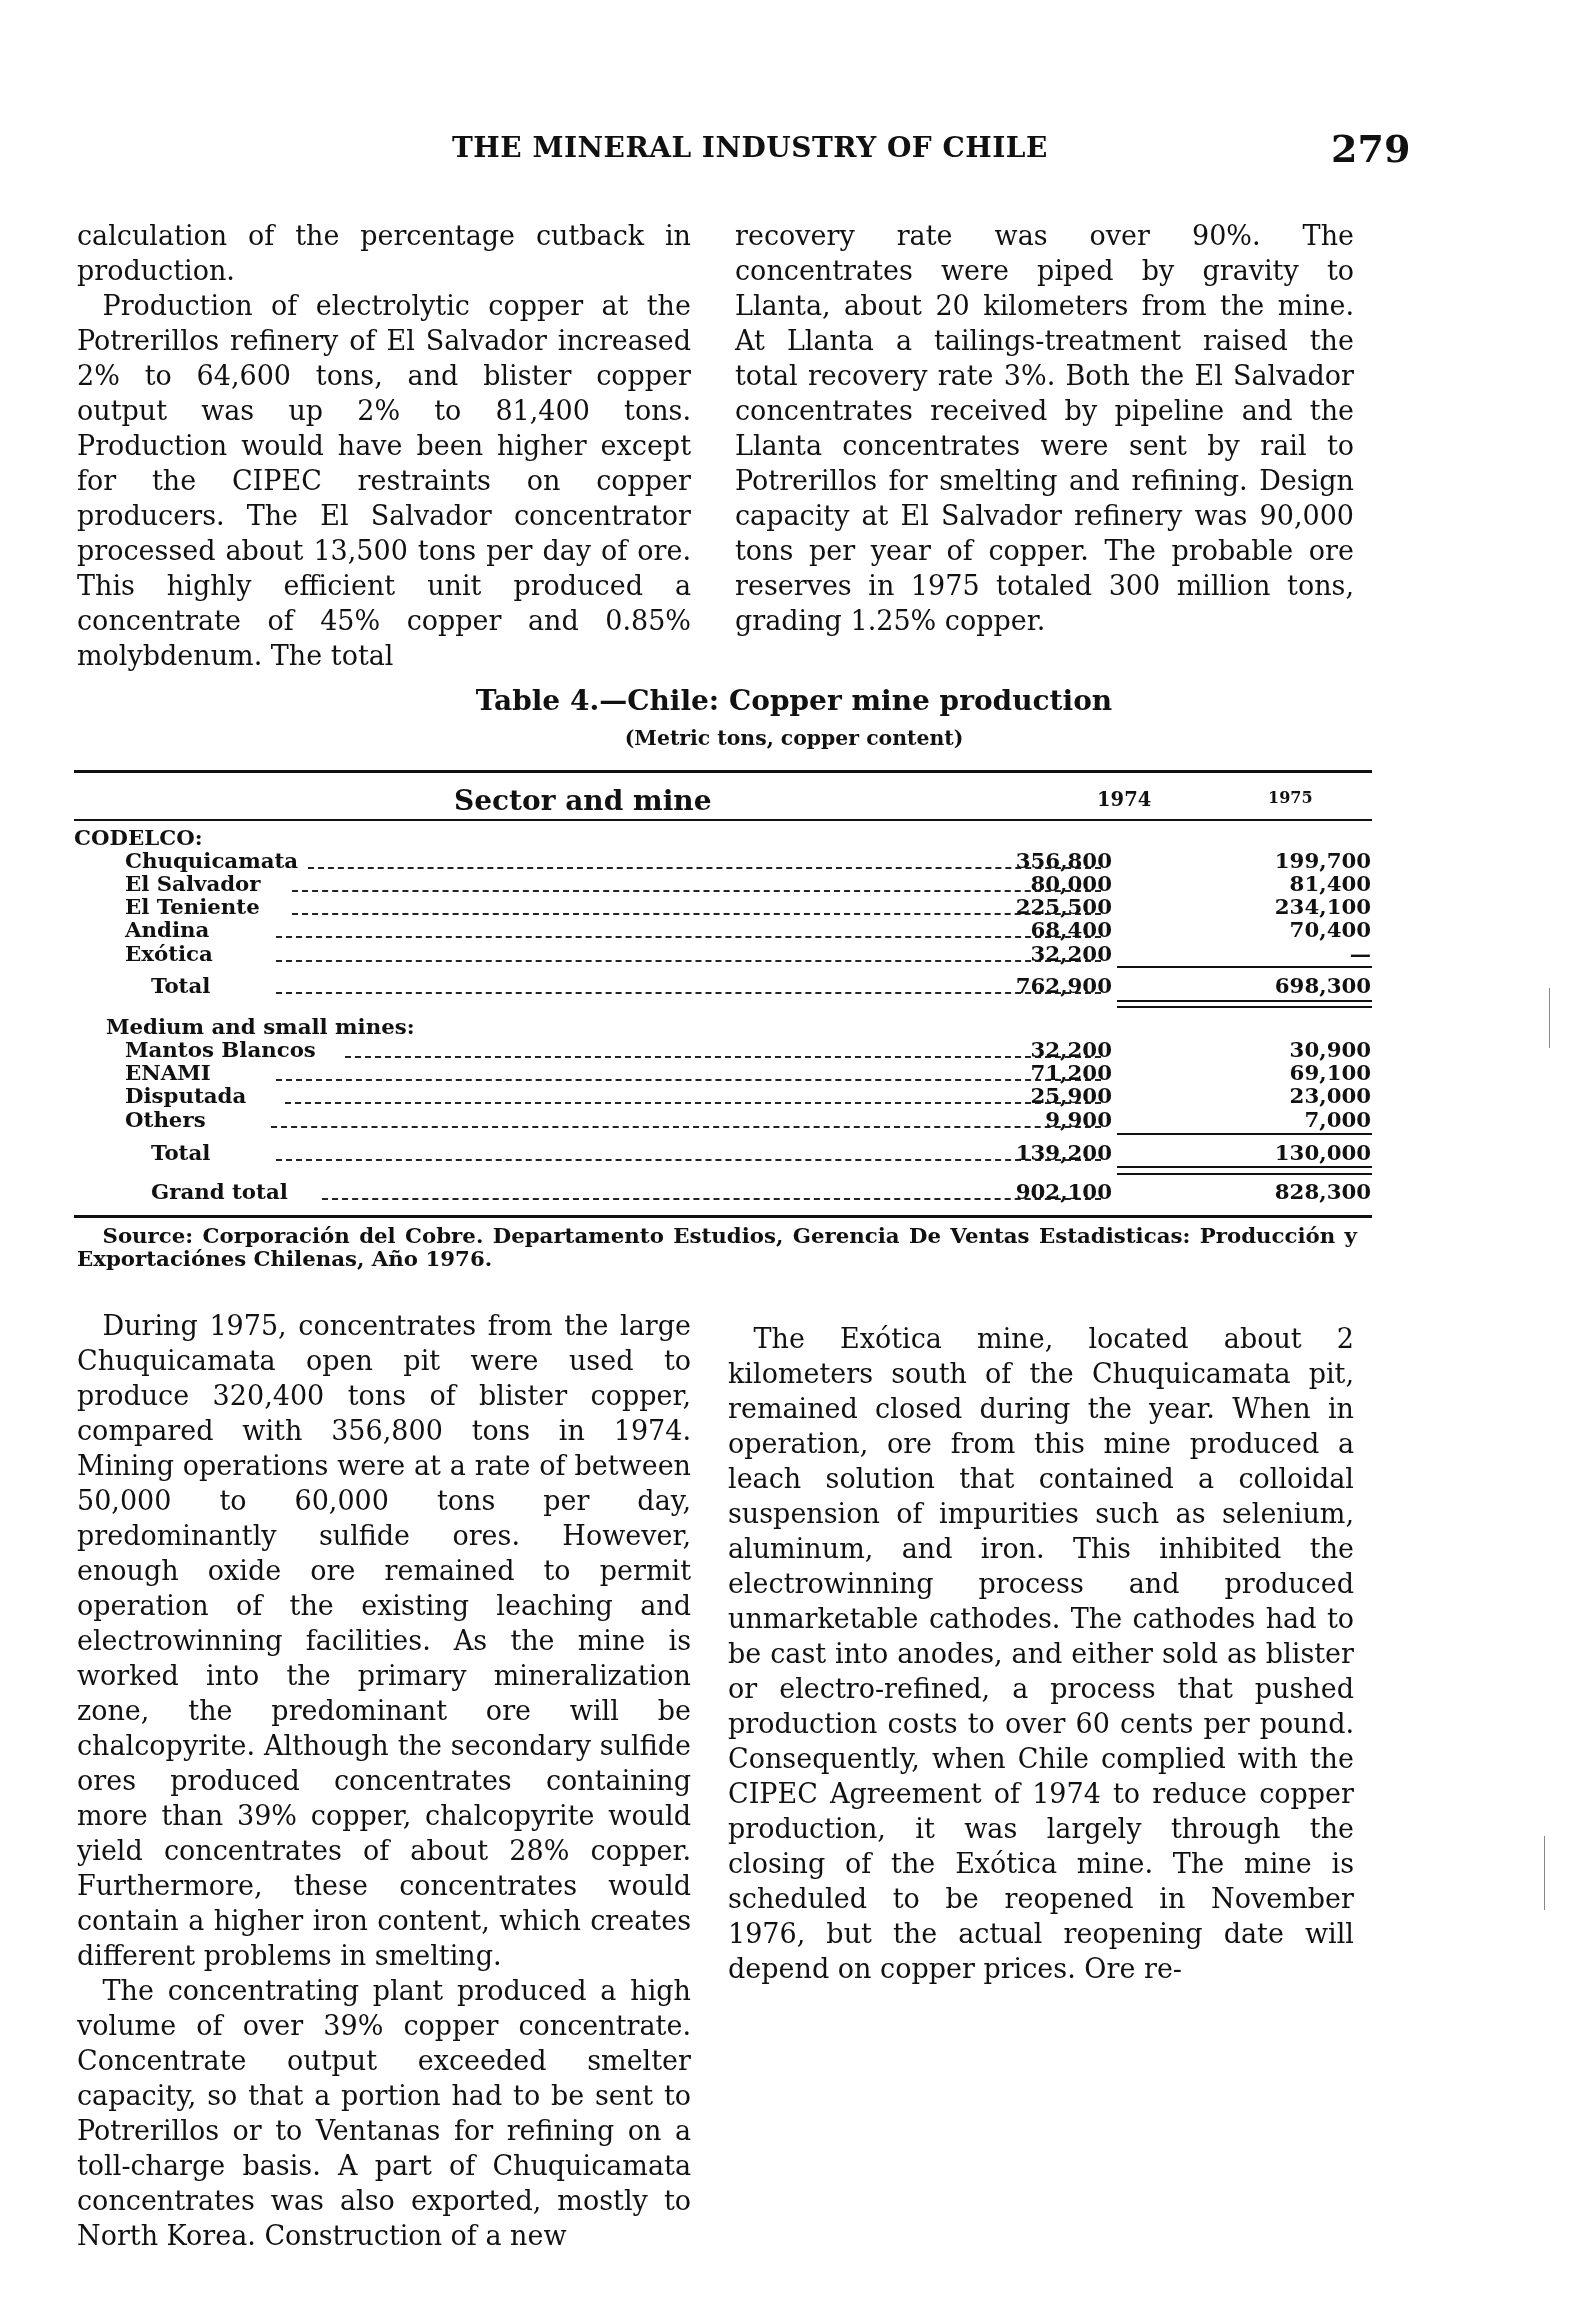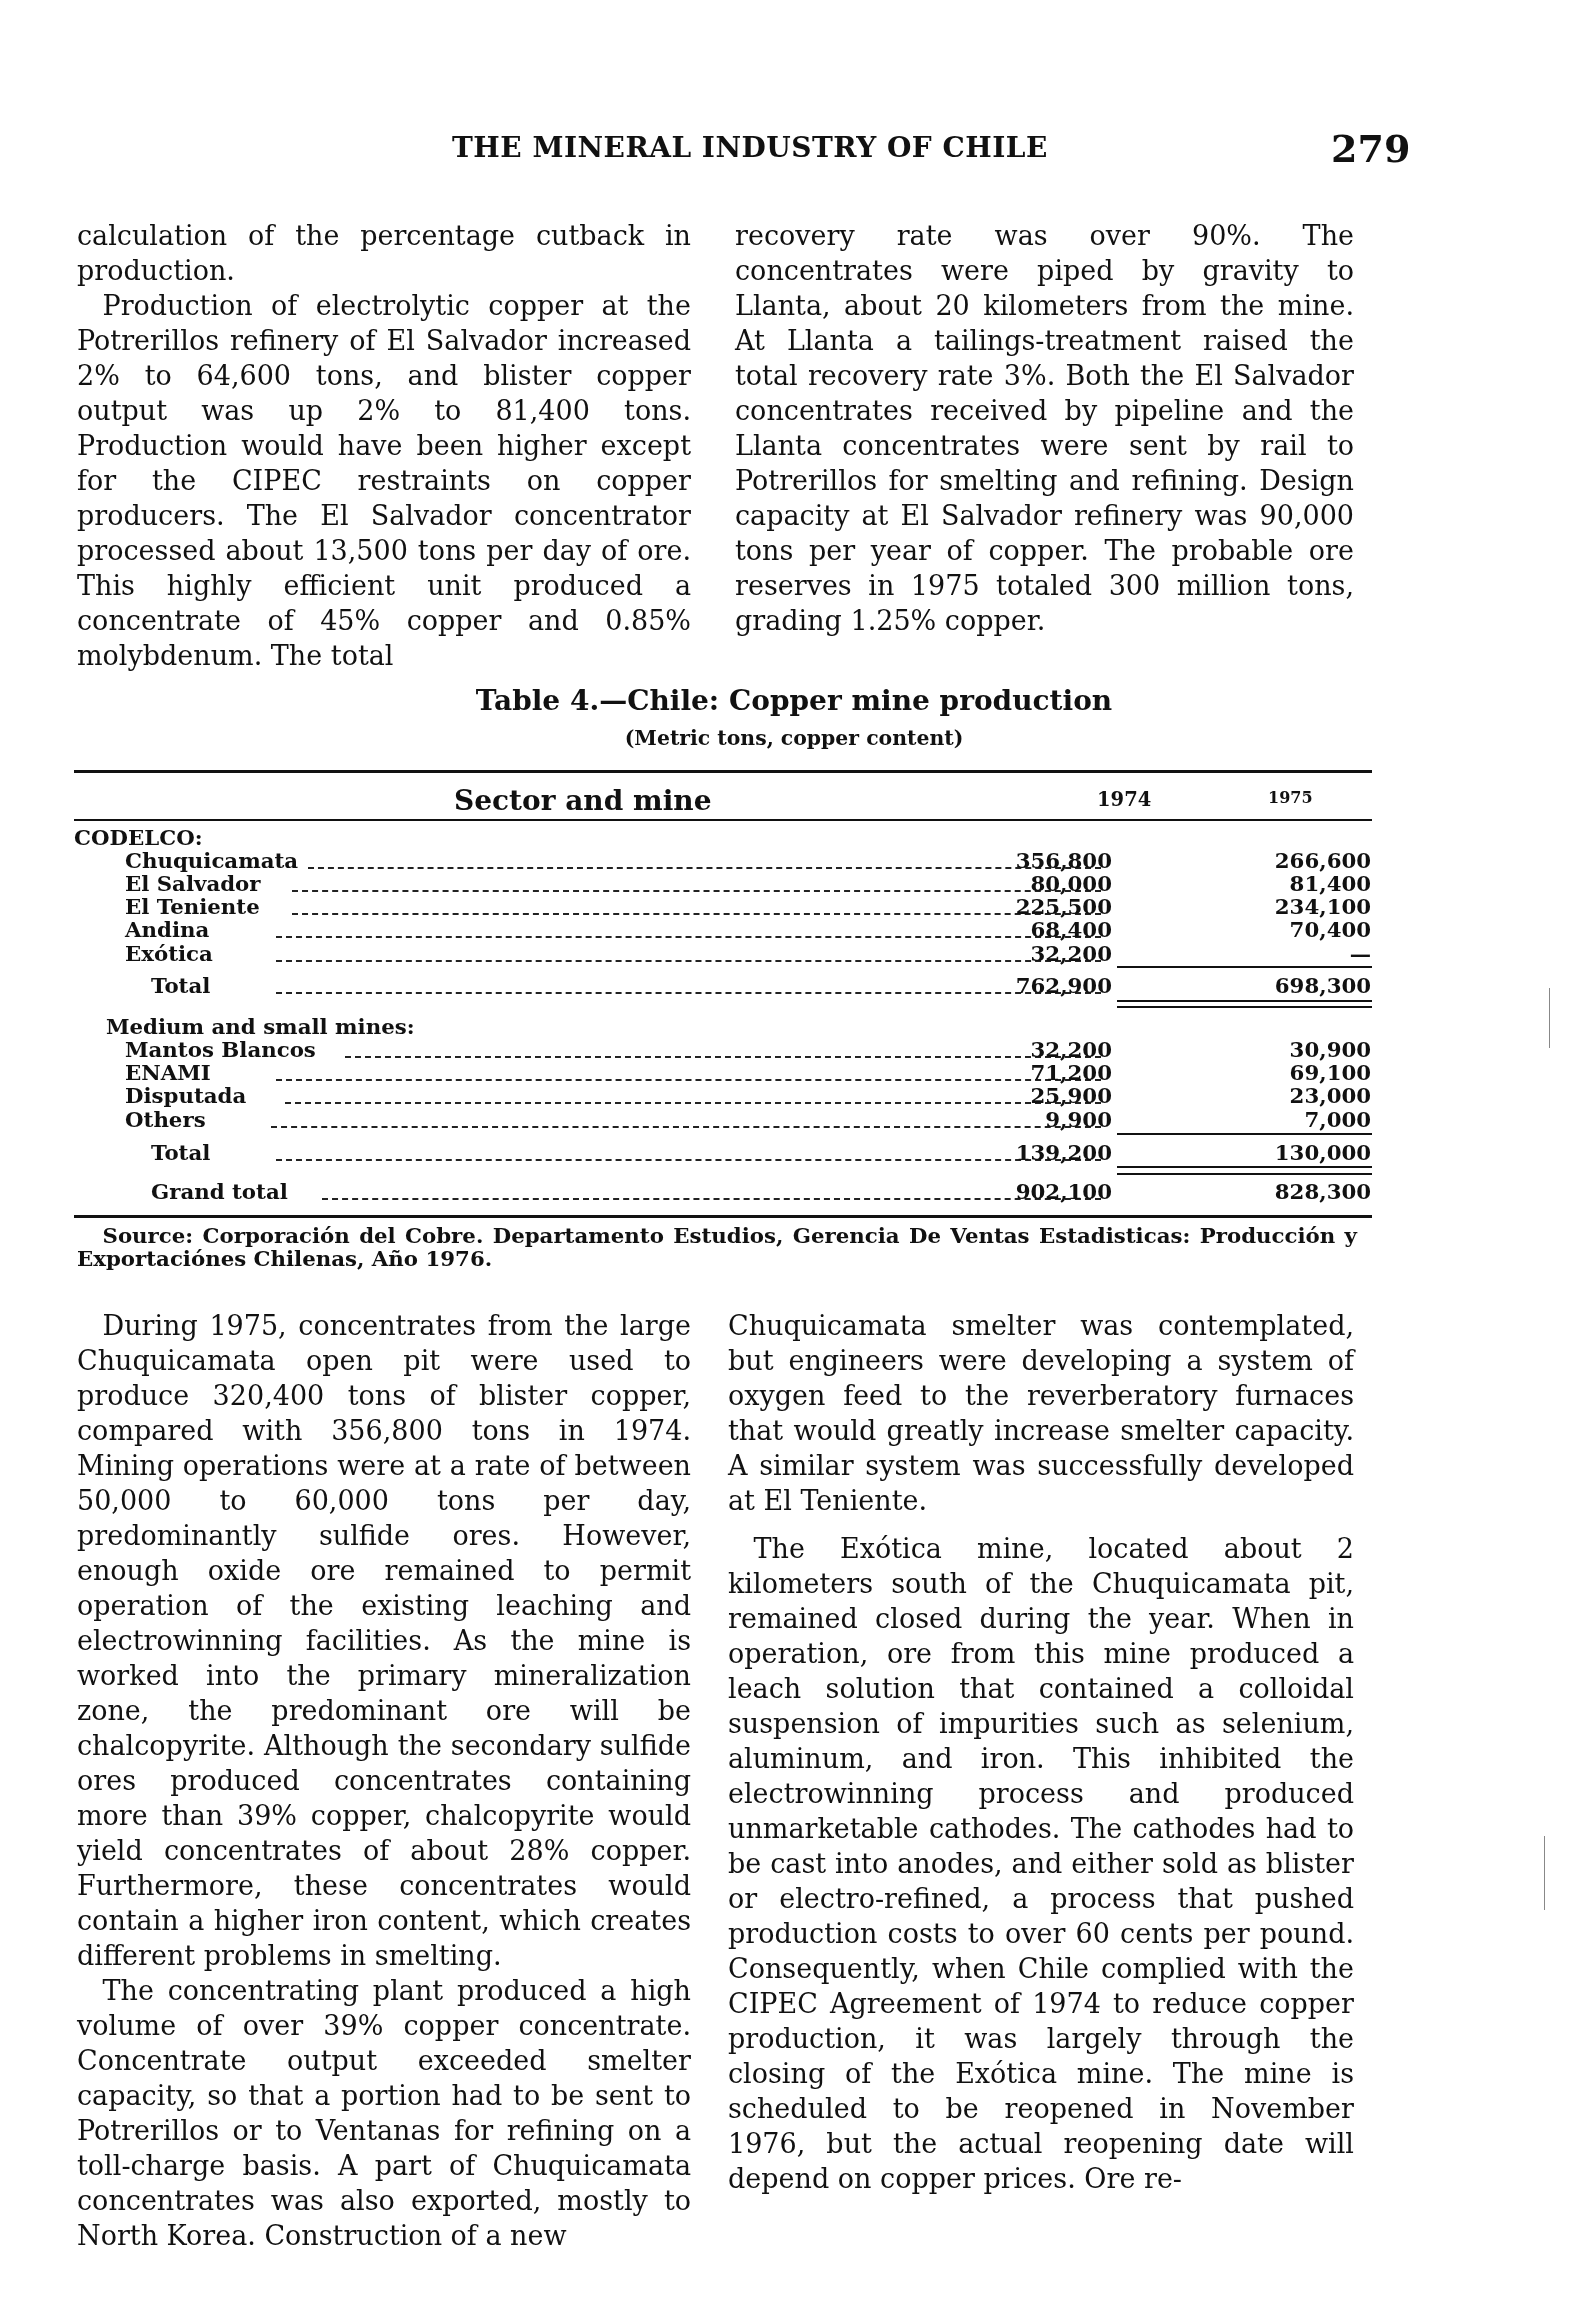--- a/index.html
+++ b/index.html
@@ -56,21 +56,21 @@
   <div class="hdr" style="left:1194px;top:17.6px;font-size:16px;">1975</div>
   <div class="rule" style="top:49px;width:1298px;border-top-width:2.8px;"></div>
 
   <div class="row" style="top:56px;">
     <span class="lbl" style="left:0;">CODELCO:</span>
   </div>
   <div class="row" style="top:79px;">
     <span class="lbl" style="left:51px;">Chuquicamata</span>
     <span class="dots" style="left:234px;"></span>
     <span class="v74">356,800</span>
-    <span class="v75">266,600</span>
+    <span class="v75">199,700</span>
   </div>
   <div class="row" style="top:102px;">
     <span class="lbl" style="left:51px;">El Salvador</span>
     <span class="dots" style="left:218px;"></span>
     <span class="v74">80,000</span>
     <span class="v75">81,400</span>
   </div>
   <div class="row" style="top:125px;">
     <span class="lbl" style="left:51px;">El Teniente</span>
     <span class="dots" style="left:218px;"></span>
@@ -144,19 +144,18 @@
   <div class="rule" style="top:445px;width:1298px;"></div>
 </div>
 
 <div class="source">Source: Corporación del Cobre. Departamento Estudios, Gerencia De Ventas Estadisticas: Producción y Exportaciónes Chilenas, Año 1976.</div>
 
 <div class="col bot-left">
   <p class="ind">During 1975, concentrates from the large Chuquicamata open pit were used to produce 320,400 tons of blister copper, compared with 356,800 tons in 1974. Mining operations were at a rate of between 50,000 to 60,000 tons per day, predominantly sulfide ores. However, enough oxide ore remained to permit operation of the existing leaching and electrowinning facilities. As the mine is worked into the primary mineralization zone, the predominant ore will be chalcopyrite. Although the secondary sulfide ores produced concentrates containing more than 39% copper, chalcopyrite would yield concentrates of about 28% copper. Furthermore, these concentrates would contain a higher iron content, which creates different problems in smelting.</p>
   <p class="ind">The concentrating plant produced a high volume of over 39% copper concentrate. Concentrate output exceeded smelter capacity, so that a portion had to be sent to Potrerillos or to Ventanas for refining on a toll-charge basis. A part of Chuquicamata concentrates was also exported, mostly to North Korea. Construction of a new</p>
 </div>
 <div class="col bot-right">
-  <p>Chuquicamata smelter was contemplated, but engineers were developing a system of oxygen feed to the reverberatory furnaces that would greatly increase smelter capacity. A similar system was successfully developed at El Teniente.</p>
   <p class="ind gap">The Exótica mine, located about 2 kilometers south of the Chuquicamata pit, remained closed during the year. When in operation, ore from this mine produced a leach solution that contained a colloidal suspension of impurities such as selenium, aluminum, and iron. This inhibited the electrowinning process and produced unmarketable cathodes. The cathodes had to be cast into anodes, and either sold as blister or electro-refined, a process that pushed production costs to over 60 cents per pound. Consequently, when Chile complied with the CIPEC Agreement of 1974 to reduce copper production, it was largely through the closing of the Exótica mine. The mine is scheduled to be reopened in November 1976, but the actual reopening date will depend on copper prices. Ore re-</p>
 </div>
 
 <div class="margin-mark" style="left:1549px;top:988px;height:60px;"></div>
 <div class="margin-mark" style="left:1544px;top:1836px;height:74px;"></div>
 
 
 </body></html>

